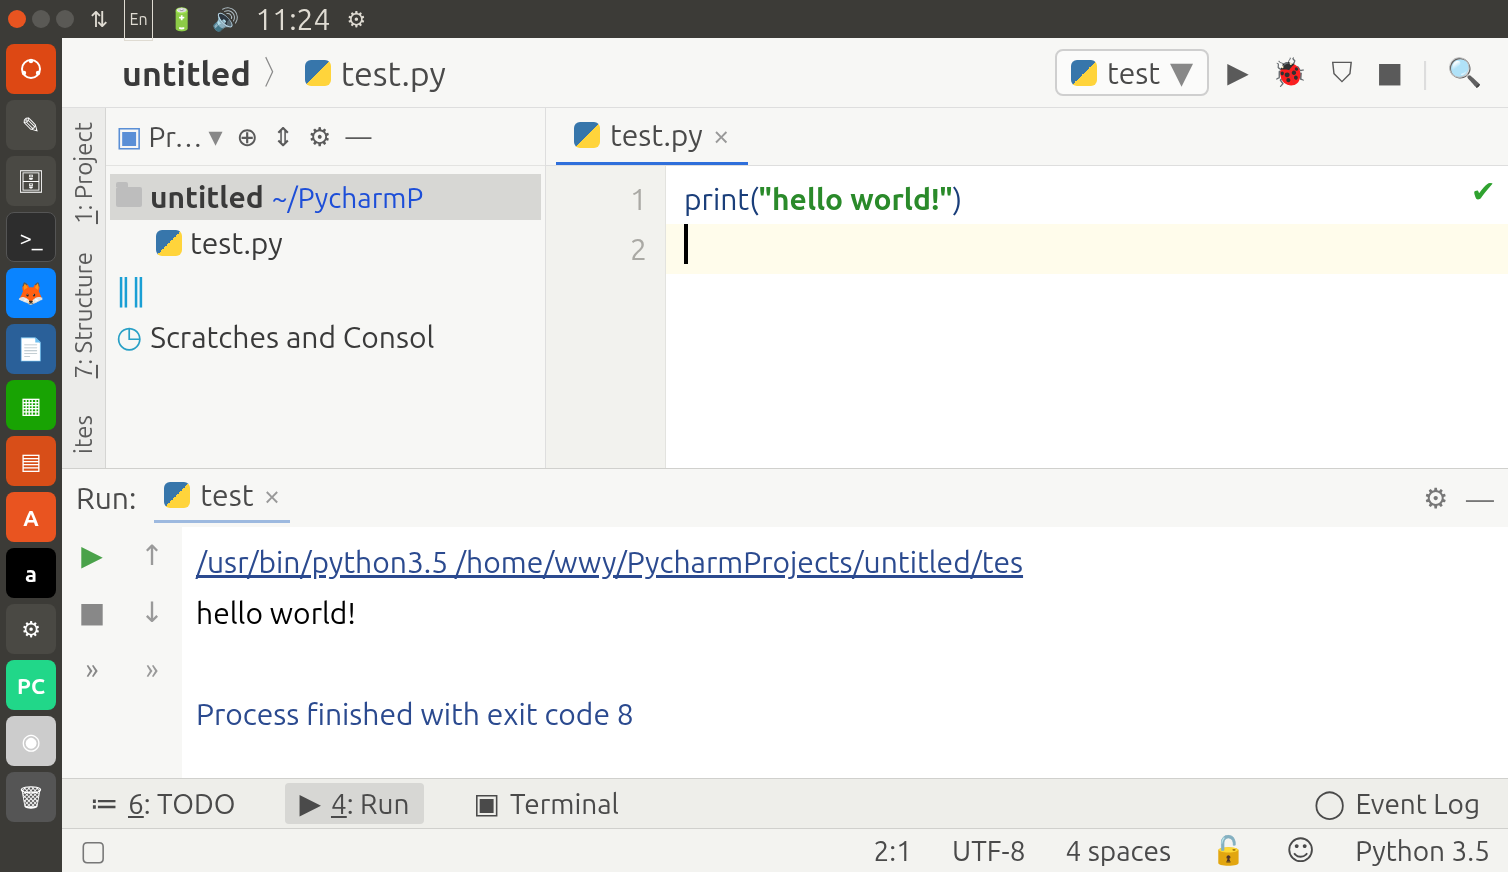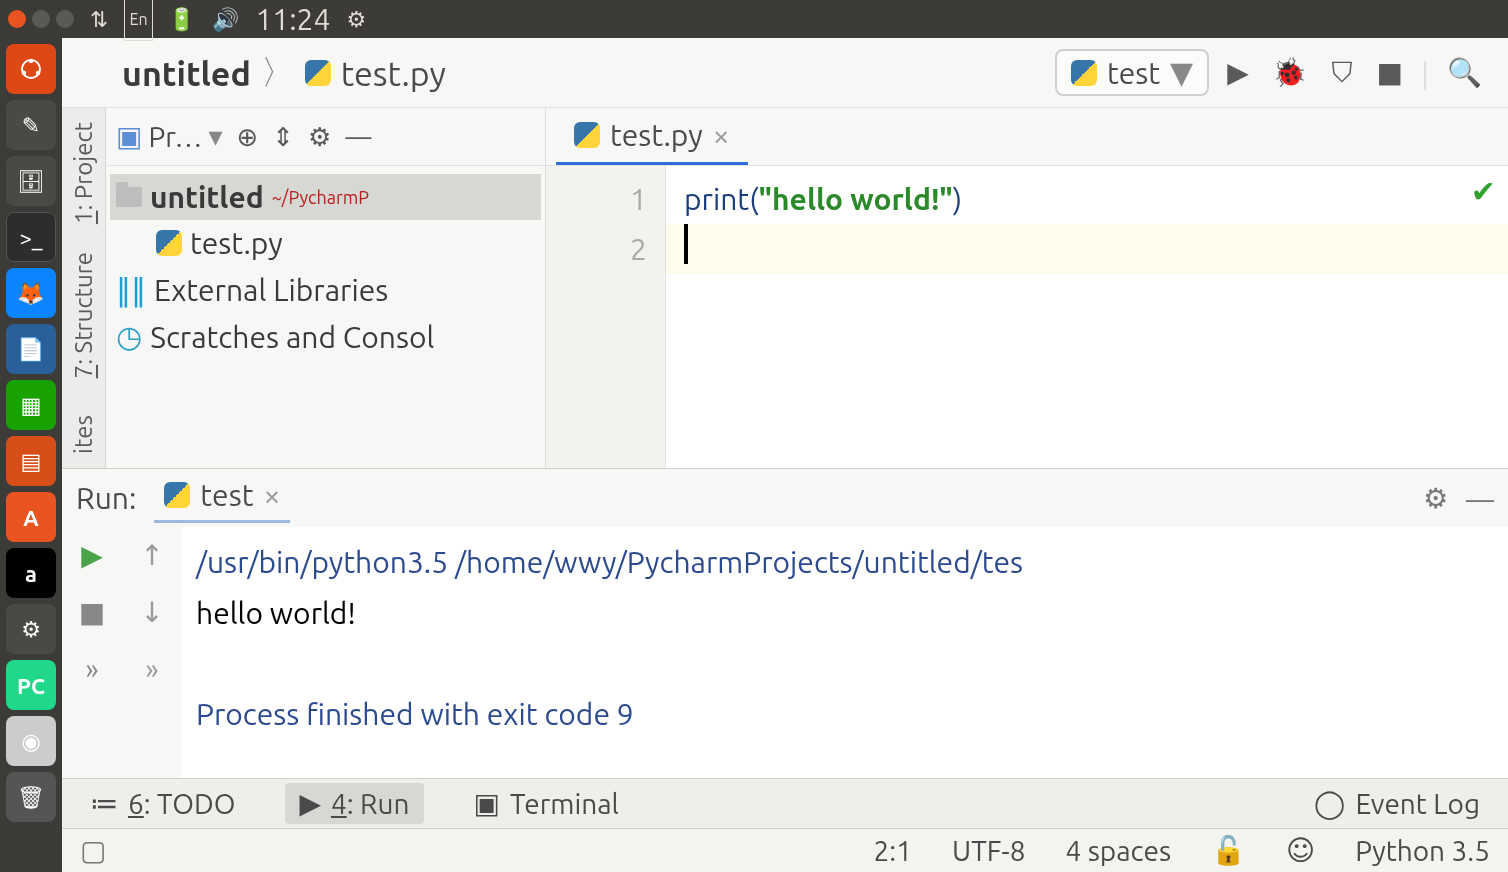--- a/index.html
+++ b/index.html
@@ -55,21 +55,21 @@
   .leftstrip { width: 44px; background: #ececea; border-right: 1px solid #d5d5d3; display: flex; flex-direction: column; align-items: center; }
   .leftstrip .vlabel { writing-mode: vertical-rl; transform: rotate(180deg); font-size: 24px; color: #5a5a5a; padding: 14px 0; text-align: center; }
   .leftstrip .vlabel u { text-decoration: underline; }
   .leftstrip .spacer { flex: 1; }
 
   .projpane { width: 440px; background: #f7f7f5; border-right: 1px solid #dedede; display: flex; flex-direction: column; overflow: hidden; }
   .projtools { height: 58px; display: flex; align-items: center; gap: 14px; padding: 0 10px; border-bottom: 1px solid #e3e3e1; font-size: 26px; color: #5a5a5a; }
   .projtools .pt-proj { display:flex; align-items:center; gap:6px; font-size:28px; color:#4a4a4a; }
   .projtree { flex: 1; padding: 8px 4px; font-size: 30px; color: #3a3a3a; overflow: hidden; }
   .projtree .row { display: flex; align-items: center; gap: 8px; padding: 6px 6px; white-space: nowrap; }
-  .projtree .row .muted { color: #b91c1c; font-size: 18px; }
+  .projtree .row .muted { color: #1d4ed8; font-size: 28px; }
   .projtree .indent { padding-left: 46px; }
   .projtree .sel { background: #d7d7d4; }
 
   .editorpane { flex: 1; display: flex; flex-direction: column; min-width: 0; }
   .tabs { display: flex; align-items: center; height: 58px; border-bottom: 1px solid #dedede; padding-left: 10px; }
   .tab { display: flex; align-items: center; gap: 10px; font-size: 30px; color: #4a4a4a; padding: 4px 18px; border-bottom: 3px solid #2f6fdb; height: 100%; }
   .editorarea { flex: 1; display: flex; background: #fff; position: relative; }
   .gutter { width: 120px; background: #f2f2ee; color: #aaa9a4; font-family: "DejaVu Sans Mono", monospace; font-size: 30px; text-align: right; padding: 8px 18px 0 0; border-right: 1px solid #e3e3df; }
   .gutter div { line-height: 50px; }
   .code { flex: 1; font-family: "DejaVu Sans Mono", monospace; font-size: 30px; padding: 8px 18px 0 18px; position: relative; }
@@ -84,21 +84,21 @@
   
   .runpane { height: 310px; border-top: 1px solid #d0d0cd; background: #f7f7f5; display: flex; flex-direction: column; }
   .runheader { height: 58px; display: flex; align-items: center; padding: 0 14px; gap: 18px; font-size: 30px; color: #4a4a4a; position: relative; }
   .runheader .runtab { display: flex; align-items: center; gap: 10px; border-bottom: 3px solid #9db9df; padding: 4px 10px 8px 10px; }
   .runheader .spacer { flex: 1; }
   .runbody { flex: 1; display: flex; min-height: 0; }
   .runctrl { width: 60px; display: flex; flex-direction: column; align-items: center; padding-top: 12px; gap: 24px; font-size: 28px; color: #6a6a6a; }
   .runctrl .play { color: #4aa24a; }
   .runctrl2 { width: 60px; display: flex; flex-direction: column; align-items: center; padding-top: 12px; gap: 24px; font-size: 28px; color: #9a9a9a; }
   .runout { flex: 1; background: #fff; font-family: "DejaVu Sans Mono", monospace; font-size: 30px; padding: 10px 14px; overflow: hidden; line-height: 50px; white-space: pre; }
-  .runout .cmd { color: #2b4a8f; }
+  .runout .cmd { color: #2b4a8f; text-decoration: underline; }
   .runout .exit { color: #2b4a8f; }
 
   
   .bottomtabs { height: 50px; background: #eeeeea; border-top: 1px solid #d0d0cd; display: flex; align-items: center; padding: 0 14px; gap: 36px; font-size: 28px; color: #4a4a4a; }
   .bottomtabs .bt { display: flex; align-items: center; gap: 10px; padding: 4px 14px; }
   .bottomtabs .bt.active { background: #d7d7d4; border-radius: 4px; }
 
   
   .statusbar { height: 44px; background: #f3f3f0; border-top: 1px solid #d0d0cd; display: flex; align-items: center; justify-content: flex-end; padding: 0 18px; gap: 40px; font-size: 28px; color: #4a4a4a; }
   .statusbar .sbicon-left { margin-right: auto; color:#777;}
@@ -202,21 +202,20 @@
           <span class="foldericon"></span>
           <b>untitled</b>
           <span class="muted">~/PycharmP</span>
         </div>
         <div class="row indent">
           <span class="pyicon"></span>
           <span>test.py</span>
         </div>
         <div class="row">
           <span style="color:#1a9fd4;">‖‖</span>
-          <span>External Libraries</span>
         </div>
         <div class="row">
           <span style="color:#29a0c6;">◷</span>
           <span>Scratches and Consol</span>
         </div>
       </div>
     </div>
 
     <div class="editorpane">
       <div class="tabs">
@@ -263,21 +262,21 @@
         <span class="pointer" style="color:#888;">»</span>
       </div>
       <div class="runctrl2">
         <span class="pointer">↑</span>
         <span class="pointer">↓</span>
         <span class="pointer">»</span>
       </div>
       <div class="runout"><span class="cmd">/usr/bin/python3.5 /home/wwy/PycharmProjects/untitled/tes</span>
 <span>hello world!</span>
 
-<span class="exit">Process finished with exit code 9</span></div>
+<span class="exit">Process finished with exit code 8</span></div>
     </div>
   </div>
 
   <div class="bottomtabs">
     <div class="bt pointer">
       <span>≔</span>
       <span><u>6</u>: TODO</span>
     </div>
     <div class="bt active pointer">
       <span>▶</span>

